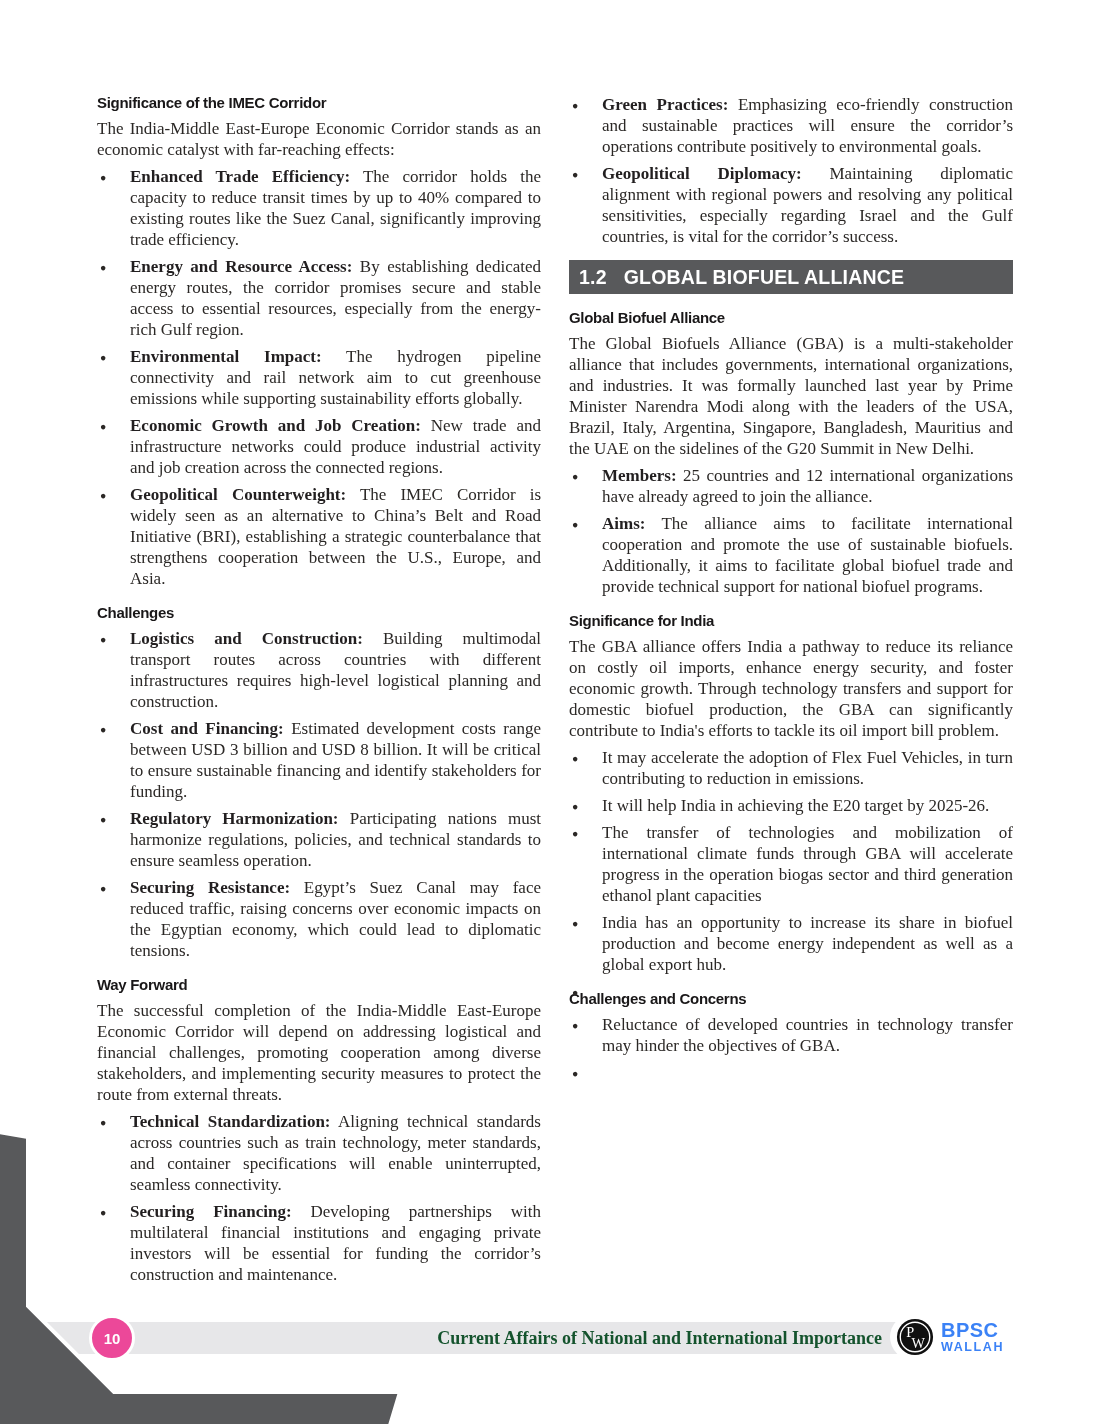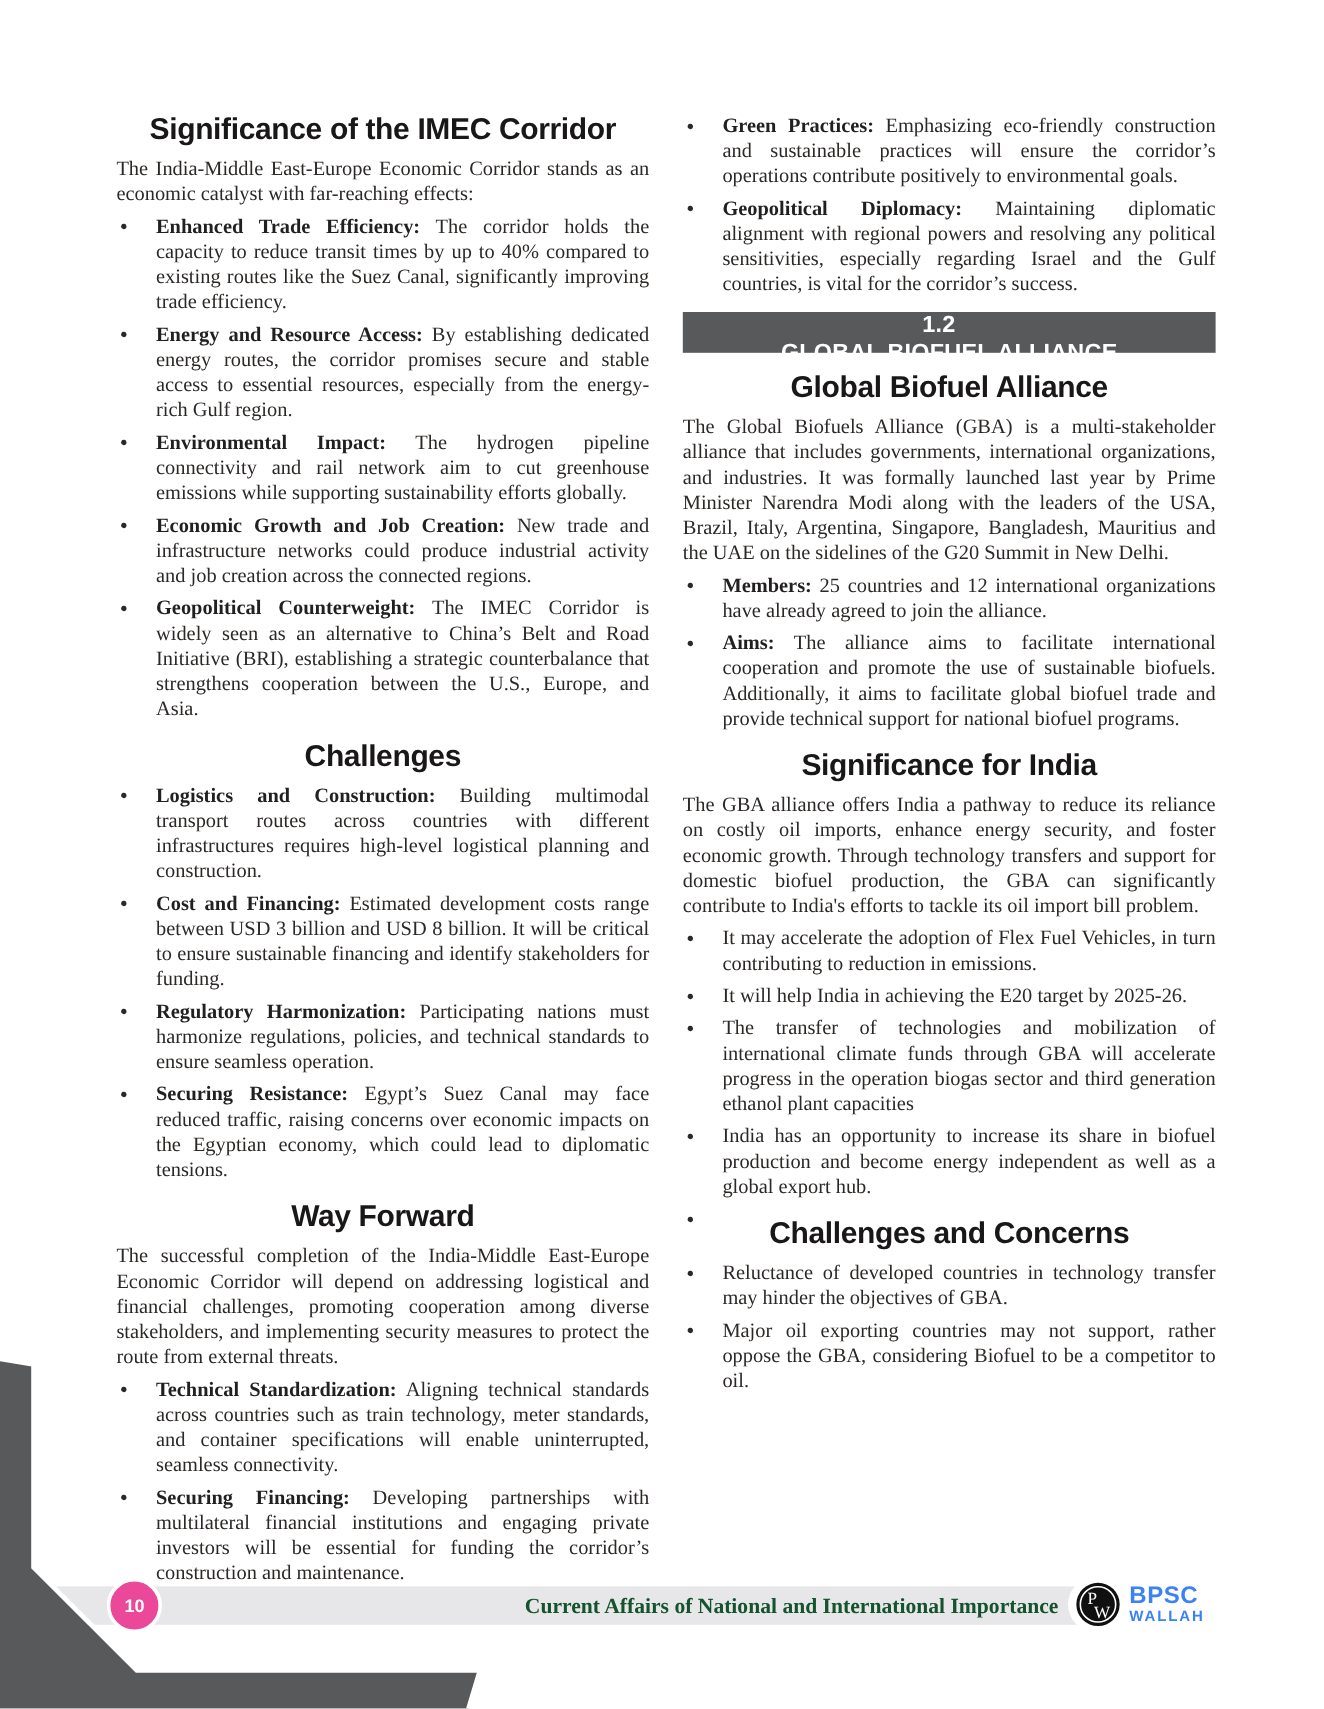--- a/index.html
+++ b/index.html
@@ -3,35 +3,35 @@
 <meta charset="utf-8">
 <style>
   html,body{margin:0;padding:0;background:#fff;}
   .page{position:relative;width:1103px;height:1424px;background:#ffffff;overflow:hidden;
         font-family:"Liberation Serif",serif;color:#2b2826;}
 
   
   .columns{position:absolute;left:97px;top:94px;width:916px;display:flex;gap:28px;}
   .col{width:444px;}
 
-  h2.head{font-family:"Liberation Sans",sans-serif;font-weight:700;font-size:25px;
-          color:#191718;margin:15px 0 7px 0;letter-spacing:-0.3px;text-align:center;}
+  h2.head{font-family:"Liberation Sans",sans-serif;font-weight:700;font-size:15px;
+          color:#191718;margin:15px 0 7px 0;letter-spacing:-0.3px;}
   h2.head.first{margin-top:0;}
 
   p.body{font-size:17px;line-height:21px;text-align:justify;margin:0 0 6px 0;hyphens:auto;}
 
   ul.blist{list-style:none;margin:0 0 2px 0;padding:0;}
   ul.blist li{position:relative;padding-left:33px;font-size:17px;line-height:21px;
               text-align:justify;margin-bottom:6px;hyphens:auto;}
   .marker{position:absolute;left:3px;top:1px;font-size:10.5px;line-height:21px;color:#2b2826;}
   .lead{font-weight:700;color:#221f20;margin-top:43px;}
 
   .banner{display:flex;align-items:center;height:34px;background:#58595b;margin:13px 0 15px 0;
           padding:0 10px;font-family:"Liberation Sans",sans-serif;font-weight:700;
-          color:#ffffff;font-size:19.5px;letter-spacing:0.2px;flex-direction:column;}
+          color:#ffffff;font-size:19.5px;letter-spacing:0.2px;}
   .banner-num{margin-right:17px;}
 
   
   .footer-bar{position:absolute;left:40px;top:1322px;width:975px;height:32px;background:#e7e7e9;z-index:1;}
   .ornament{position:absolute;left:0;top:1124px;width:410px;height:300px;z-index:2;}
   .footer-text{position:absolute;left:150px;top:1322px;width:732px;height:32px;line-height:32px;
                text-align:right;font-family:"Liberation Serif",serif;font-weight:700;
                font-size:18px;color:#14532d;z-index:2;}
   .page-circle{position:absolute;left:89px;top:1315px;width:46px;height:46px;border-radius:50%;
                background:#ec4899;border:3px solid #ffffff;box-sizing:border-box;
@@ -169,21 +169,20 @@
       </ul>
 
       <h2 class="head">Challenges and Concerns</h2>
       <ul class="blist">
         <li>
           <span class="marker">●</span>
           <span>Reluctance of developed countries in technology transfer may hinder the objectives of GBA.</span>
         </li>
         <li>
           <span class="marker">●</span>
-          <span>Major oil exporting countries may not support, rather oppose the GBA, considering Biofuel to be a competitor to oil.</span>
         </li>
       </ul>
     </section>
   </main>
 
   <div class="footer-bar"></div>
 
   <svg class="ornament" viewBox="0 1124 410 300" xmlns="http://www.w3.org/2000/svg" aria-hidden="true">
     <polygon points="-8,1131 28,1137 28,1306 114,1392 400,1392 388,1432 -8,1432" fill="#58595b" stroke="#ffffff" stroke-width="4" stroke-linejoin="miter"></polygon>
   </svg>

